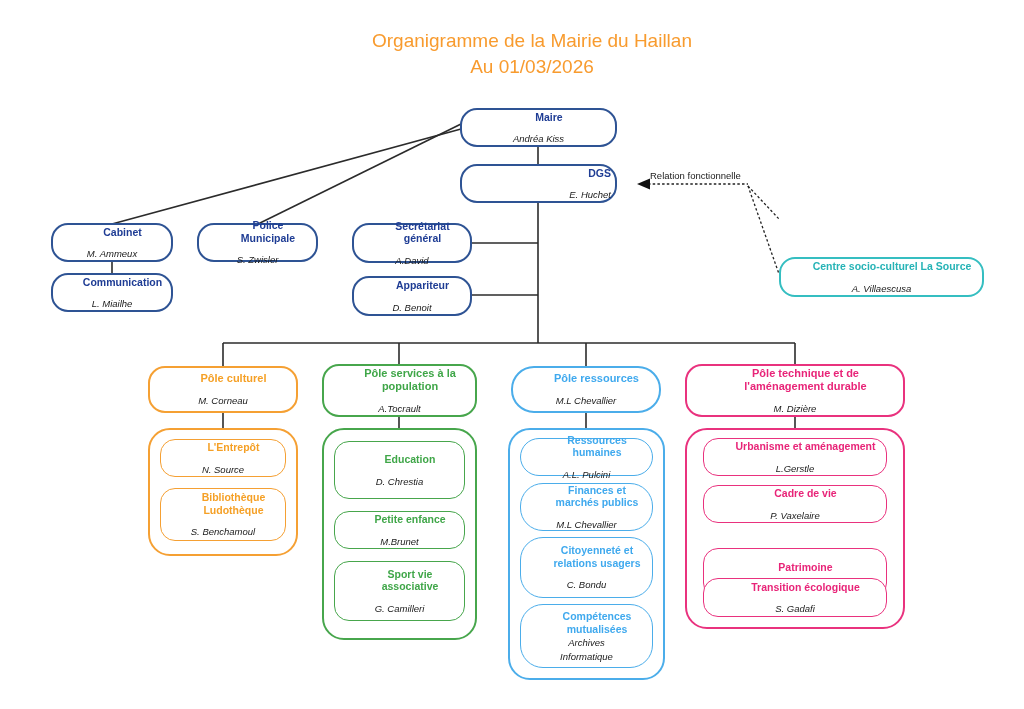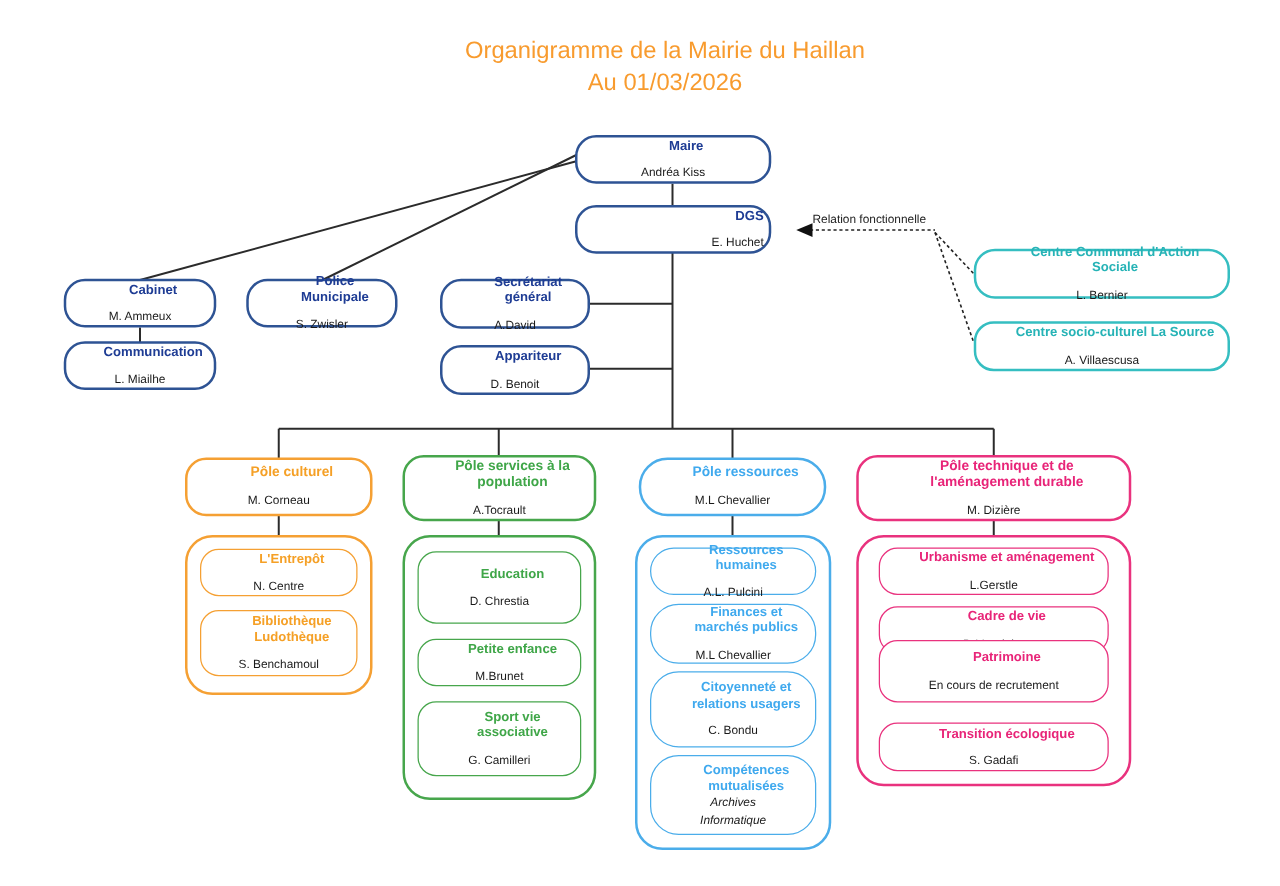--- a/index.html
+++ b/index.html
@@ -21,21 +21,21 @@
     position:absolute;z-index:2;
     background:#fff;
     border:2px solid #2E5394;
     border-radius:17px;
     display:flex;flex-direction:column;
     align-items:center;justify-content:center;
     text-align:center;line-height:1.2;
     padding:2px 4px;box-sizing:border-box;
   }
   .node .t{font-weight:bold;font-size:10.5px;color:#1E3C94;padding-left:21px;}
-  .node .n{font-size:9.5px;color:#1a1a1a;margin-top:10px;}
+  .node .n{font-style:italic;font-size:9.5px;color:#1a1a1a;margin-top:10px;}
   .group{
     position:absolute;z-index:1;
     background:#fff;border-radius:22px;
     box-sizing:border-box;
   }
   .inner{border-width:1.6px;border-radius:15px;z-index:3;}
   
   .navy{border-color:#2E5394;}   .navy .t{color:#1E3C94;}
   .teal{border-color:#35BEC1;}   .teal .t{color:#26B3B6;}
   .orange{border-color:#F5A033;} .orange .t{color:#F5A026;}
@@ -114,24 +114,20 @@
   </div>
   <div class="node navy" style="left:352px;top:223px;width:120px;height:40px;">
     <div class="t">Secrétariat général</div>
     <div class="n">A.David</div>
   </div>
   <div class="node navy" style="left:352px;top:276px;width:120px;height:40px;text-align:right;">
     <div class="t">Appariteur</div>
     <div class="n">D. Benoit</div>
   </div>
 
-  <div class="node teal" style="left:779px;top:199px;width:205px;height:40px;">
-    <div class="t">Centre Communal d'Action Sociale</div>
-    <div class="n">L. Bernier</div>
-  </div>
   <div class="node teal" style="left:779px;top:257px;width:205px;height:40px;border-radius:16px;">
     <div class="t">Centre socio-culturel La Source</div>
     <div class="n">A. Villaescusa</div>
   </div>
 
   <div class="node orange pole" style="left:148px;top:366px;width:150px;height:47px;">
     <div class="t">Pôle culturel</div>
     <div class="n">M. Corneau</div>
   </div>
   <div class="node green pole" style="left:322px;top:364px;width:155px;height:53px;">
@@ -143,21 +139,21 @@
     <div class="n">M.L Chevallier</div>
   </div>
   <div class="node pink pole" style="left:685px;top:364px;width:220px;height:53px;">
     <div class="t">Pôle technique et de l'aménagement durable</div>
     <div class="n">M. Dizière</div>
   </div>
 
   <div class="group g-orange" style="left:148px;top:428px;width:150px;height:128px;"></div>
   <div class="node orange inner" style="left:160px;top:439px;width:126px;height:38px;">
     <div class="t">L'Entrepôt</div>
-    <div class="n">N. Centre</div>
+    <div class="n">N. Source</div>
   </div>
   <div class="node orange inner" style="left:160px;top:488px;width:126px;height:53px;">
     <div class="t">Bibliothèque Ludothèque</div>
     <div class="n">S. Benchamoul</div>
   </div>
 
   <div class="group g-green" style="left:322px;top:428px;width:155px;height:212px;"></div>
   <div class="node green inner" style="left:334px;top:441px;width:131px;height:58px;">
     <div class="t">Education</div>
     <div class="n">D. Chrestia</div>
@@ -192,21 +188,21 @@
 
   <div class="group g-pink" style="left:685px;top:428px;width:220px;height:201px;"></div>
   <div class="node pink inner" style="left:703px;top:438px;width:184px;height:38px;">
     <div class="t">Urbanisme et aménagement</div>
     <div class="n">L.Gerstle</div>
   </div>
   <div class="node pink inner" style="left:703px;top:485px;width:184px;height:38px;">
     <div class="t">Cadre de vie</div>
     <div class="n">P. Vaxelaire</div>
   </div>
-  <div class="node pink inner" style="left:703px;top:512px;width:184px;height:50px;">
+  <div class="node pink inner" style="left:703px;top:548px;width:184px;height:50px;justify-content:flex-end;">
     <div class="t">Patrimoine</div>
     <div class="n">En cours de recrutement</div>
   </div>
   <div class="node pink inner" style="left:703px;top:578px;width:184px;height:39px;">
     <div class="t">Transition écologique</div>
     <div class="n">S. Gadafi</div>
   </div>
 
 </div>
 

